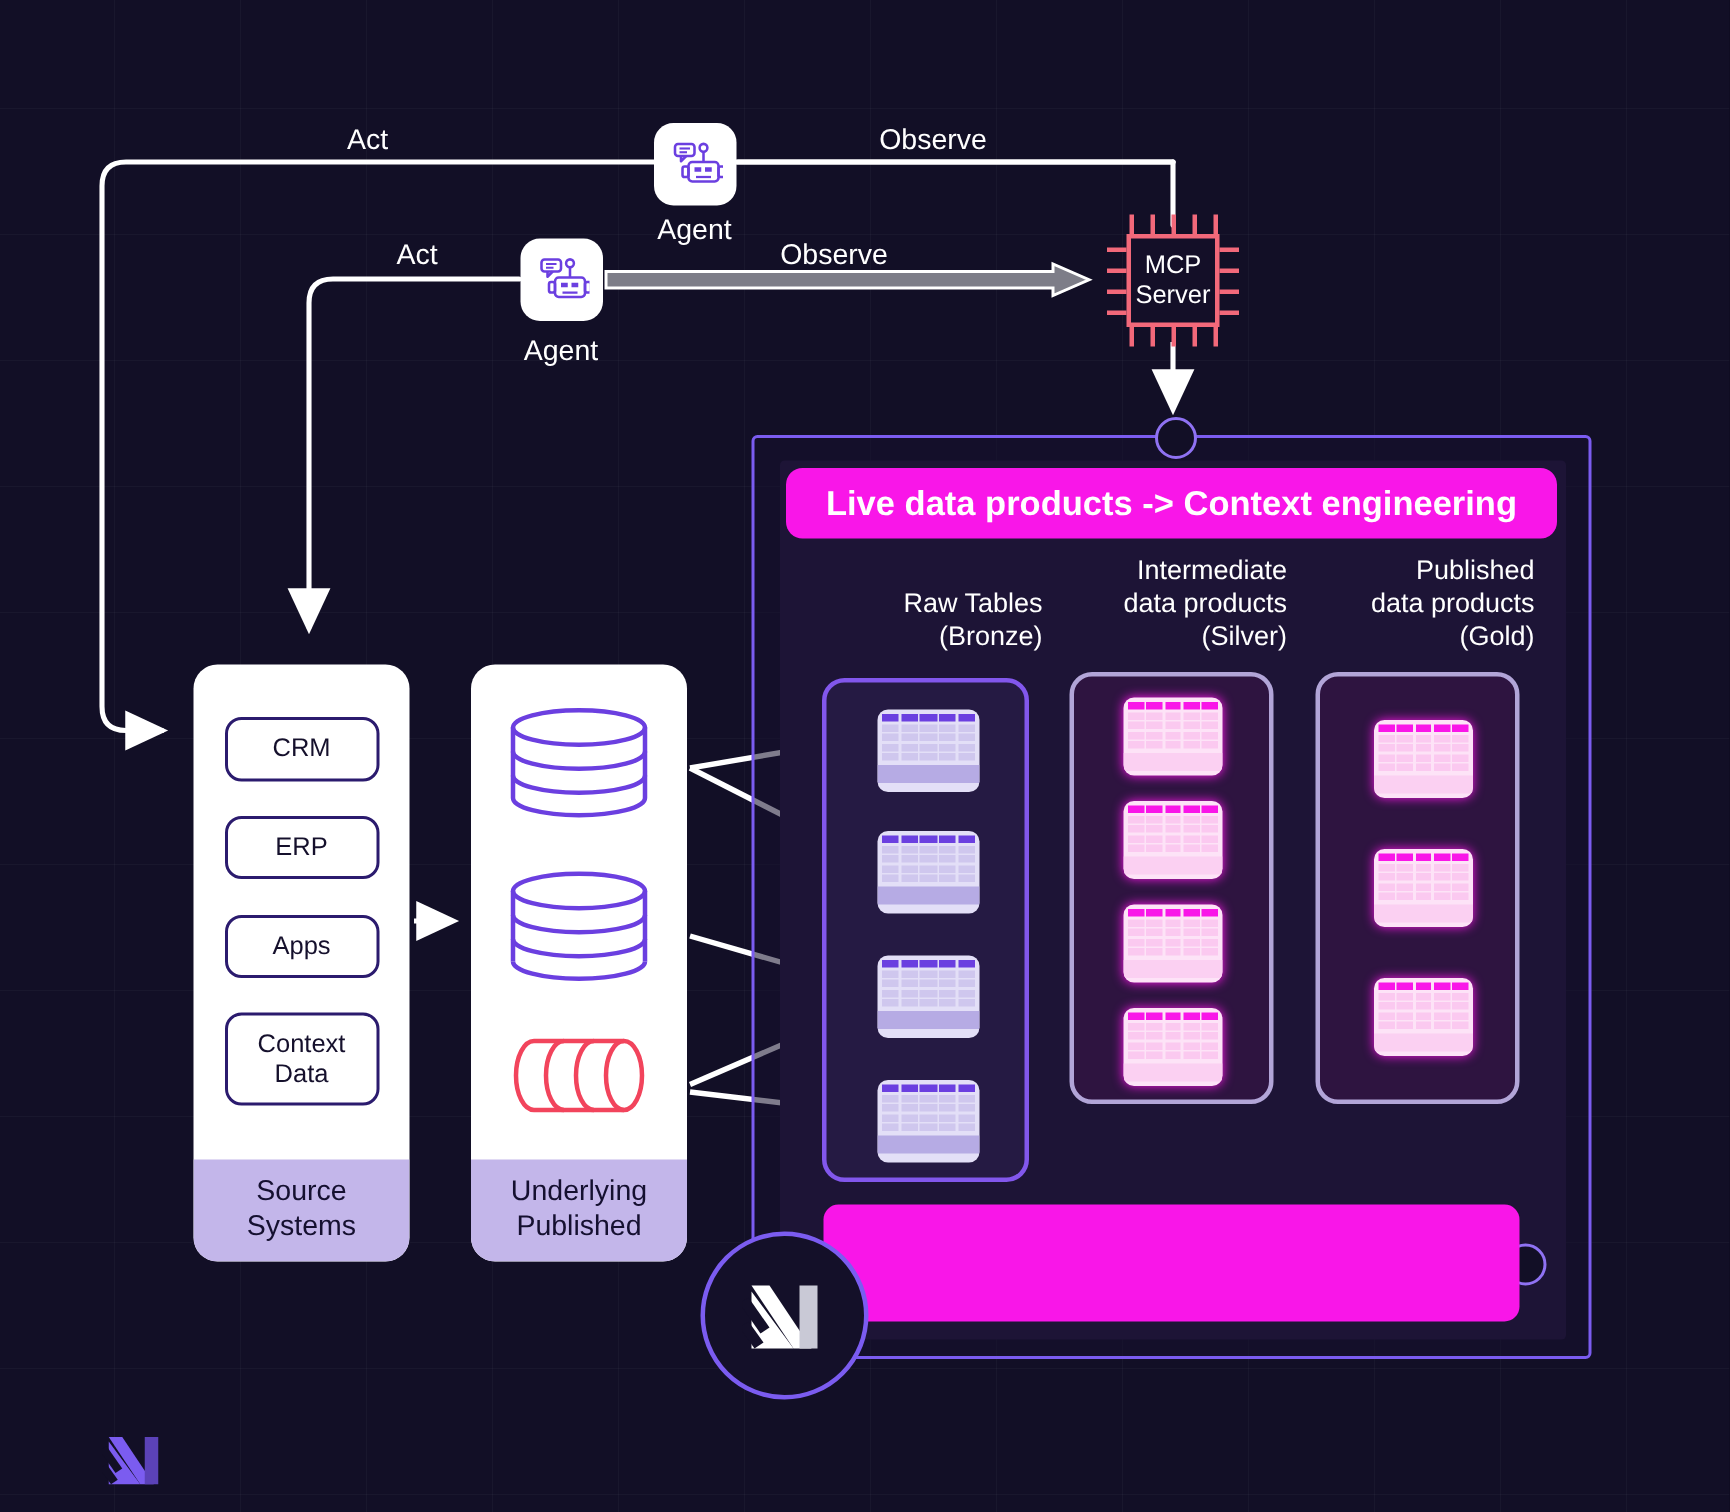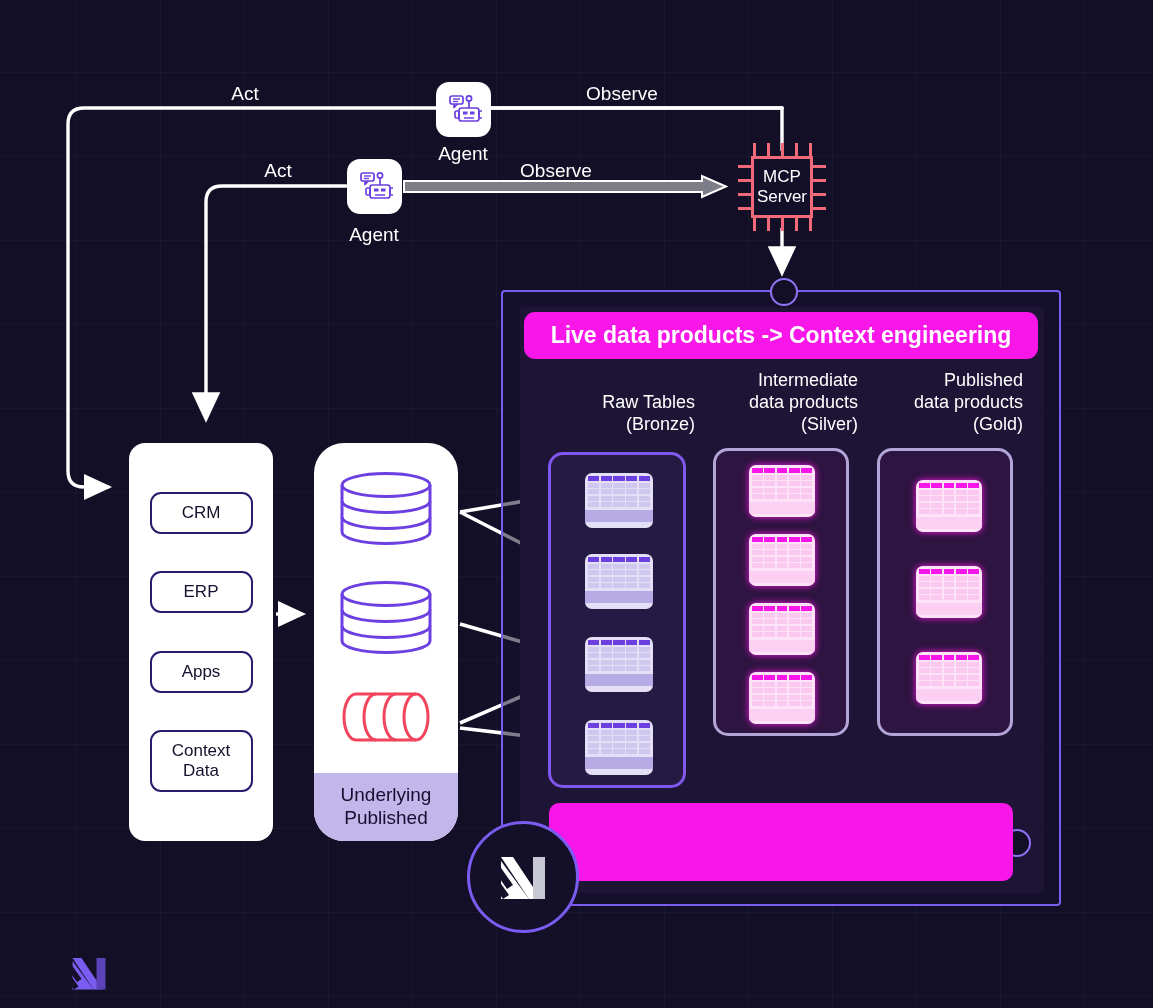--- a/index.html
+++ b/index.html
@@ -227,23 +227,27 @@
         <span>ERP</span>
       </div>
       <div class="src-pill">
         <span>Apps</span>
       </div>
       <div class="src-pill">
         <div>Context</div>
         <div>Data</div>
       </div>
     </div>
-  </div>
-
-  <div class="node white-panel" style="left:314px;top:443px;width:144px;height:398px;border-radius:30px;">
+    <div class="foot">
+      <div>Source</div>
+      <div>Systems</div>
+    </div>
+  </div>
+
+  <div class="node white-panel" style="left:314px;top:443px;width:144px;height:398px;">
     <div class="body" style="justify-content:space-around;">
       <svg width="105" height="80" viewBox="0 0 105 80">
         <ellipse cx="52" cy="15" rx="44" ry="11.5" fill="none" stroke="#6b3fe0" stroke-width="3"></ellipse>
         <path d="M8,15 L8,62" fill="none" stroke="#6b3fe0" stroke-width="3"></path>
         <path d="M96,15 L96,62" fill="none" stroke="#6b3fe0" stroke-width="3"></path>
         <path d="M8,62 A44,11.5 0 0 0 96,62" fill="none" stroke="#6b3fe0" stroke-width="3"></path>
         <path d="M8,31 A44,11.5 0 0 0 96,31" fill="none" stroke="#6b3fe0" stroke-width="3"></path>
         <path d="M8,47 A44,11.5 0 0 0 96,47" fill="none" stroke="#6b3fe0" stroke-width="3"></path>
       </svg>
       <svg width="105" height="80" viewBox="0 0 105 80">

